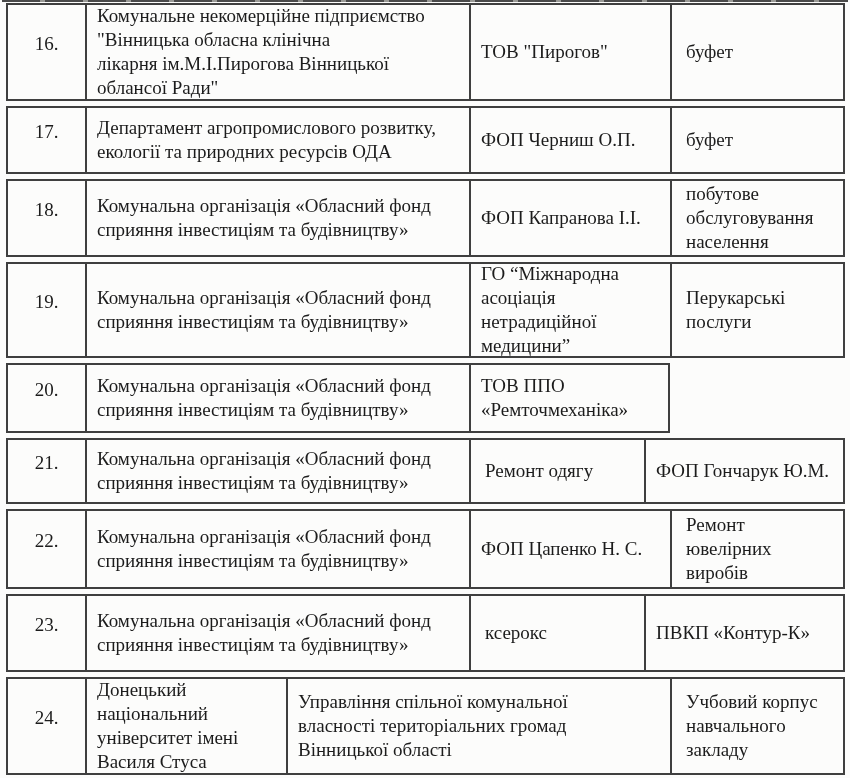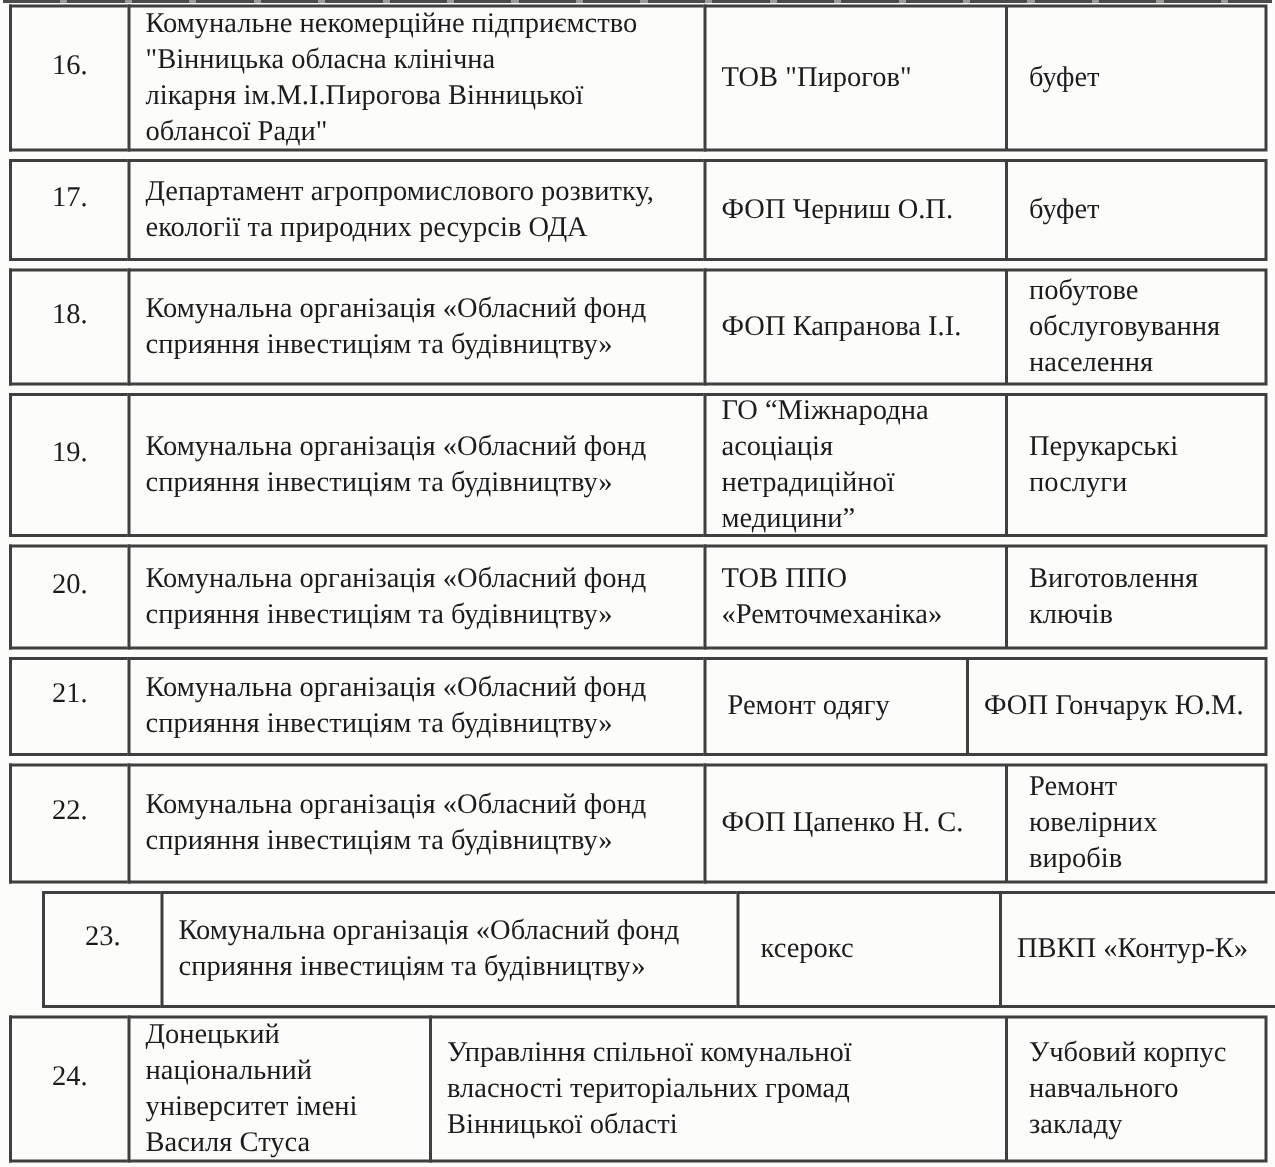--- a/index.html
+++ b/index.html
@@ -65,21 +65,21 @@
     flex: 0 0 175px;
     padding: 2px 4px 2px 14px;
   }
   .r0 { height: 98px; }
   .r1 { height: 68px; }
   .r2 { height: 78px; }
   .r3 { height: 96px; }
   .r4 { height: 70px; }
   .r5 { height: 66px; }
   .r6 { height: 80px; }
-  .r7 { height: 78px; margin-left: 22px; }
+  .r7 { height: 78px; }
   .r8 { height: 98px; }
 </style>
 </head>
 <body>
 
 <div class="page">
   <div class="top-scan-line"></div>
 
   <div class="doc-table">
 
@@ -122,22 +122,20 @@
       <div class="cell c-purpose">Перукарські
 послуги</div>
     </div>
 
     <div class="row r4">
       <div class="cell c-num">20.</div>
       <div class="cell c-org">Комунальна організація «Обласний фонд
 сприяння інвестиціям та будівництву»</div>
       <div class="cell c-party">ТОВ ППО
 «Ремточмеханіка»</div>
-      <div class="cell c-purpose">Виготовлення
-ключів</div>
     </div>
 
     <div class="row r5">
       <div class="cell c-num">21.</div>
       <div class="cell c-org">Комунальна організація «Обласний фонд
 сприяння інвестиціям та будівництву»</div>
       <div class="cell c-purpose">Ремонт одягу</div>
       <div class="cell c-party">ФОП Гончарук Ю.М.</div>
     </div>
 

